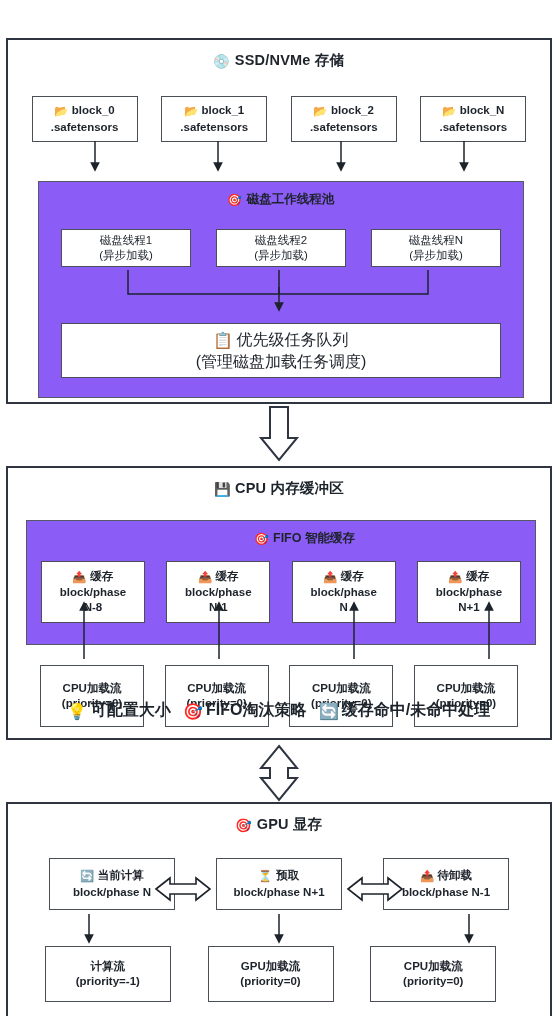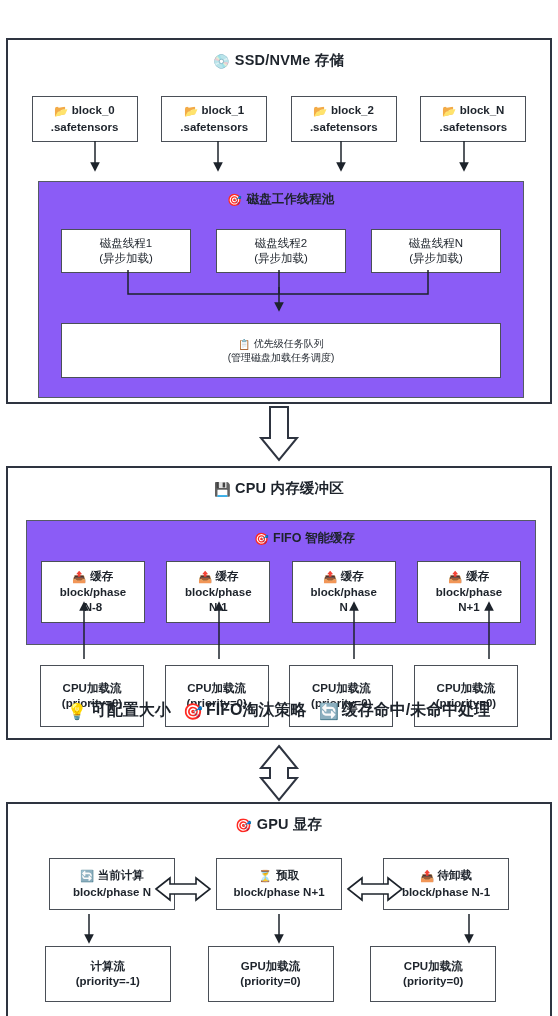--- a/index.html
+++ b/index.html
@@ -93,24 +93,24 @@
   .file-box .ficon { color: #f0b429; margin-right: 3px; }
 
   #thread-pool {
     position: absolute;
     left: 30px; top: 141px; width: 486px; height: 217px;
   }
   .thread-row {
     position: absolute; top: 47px; left: 22px; right: 22px;
     display: flex; justify-content: space-between;
   }
-  .thread-box { width: 130px; height: 44px; font-weight: normal; font-size: 11.5px; }
+  .thread-box { width: 130px; height: 38px; font-weight: normal; font-size: 11.5px; }
   .queue-box {
     position: absolute; left: 22px; right: 22px; top: 141px; height: 55px;
-    font-weight: normal; font-size: 10px;
+    font-weight: normal; font-size: 16px;
   }
   .queue-box .l1 { font-weight: normal; }
 
   
   #sec-cpu { position: absolute; left: 6px; top: 434px; width: 546px; height: 274px; }
   #fifo {
     position: absolute; left: 18px; top: 52px; width: 510px; height: 125px; padding-left: 47px;
   }
   .cache-row {
     position: absolute; top: 40px; left: 14px; right: 14px;

